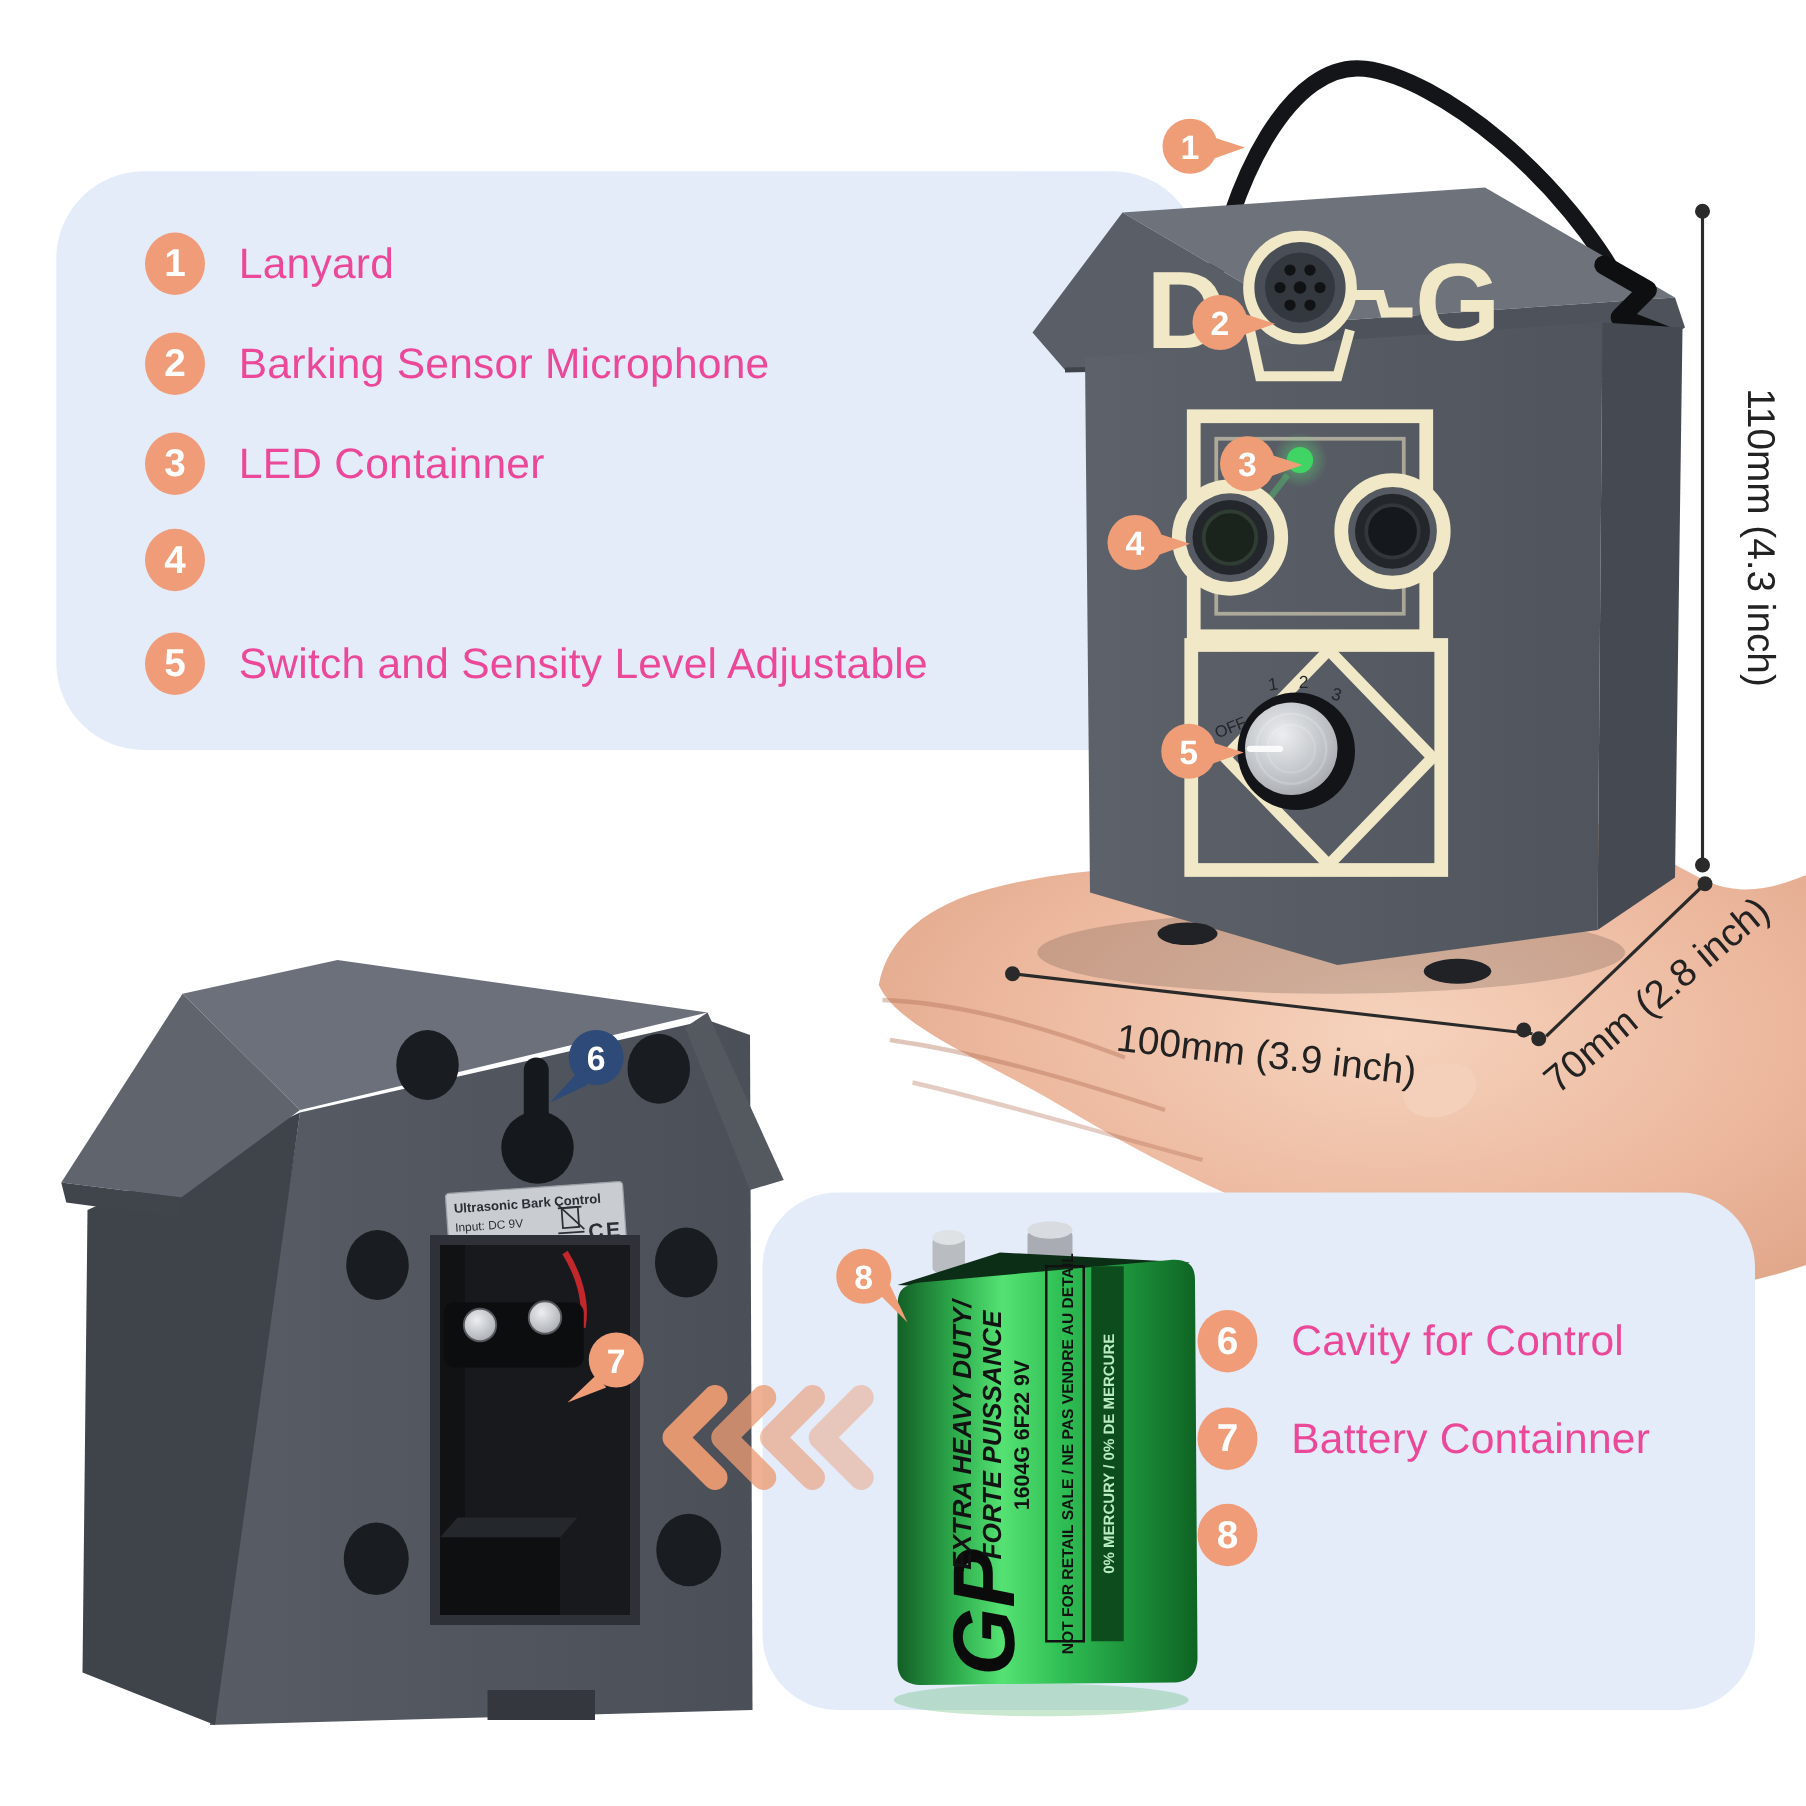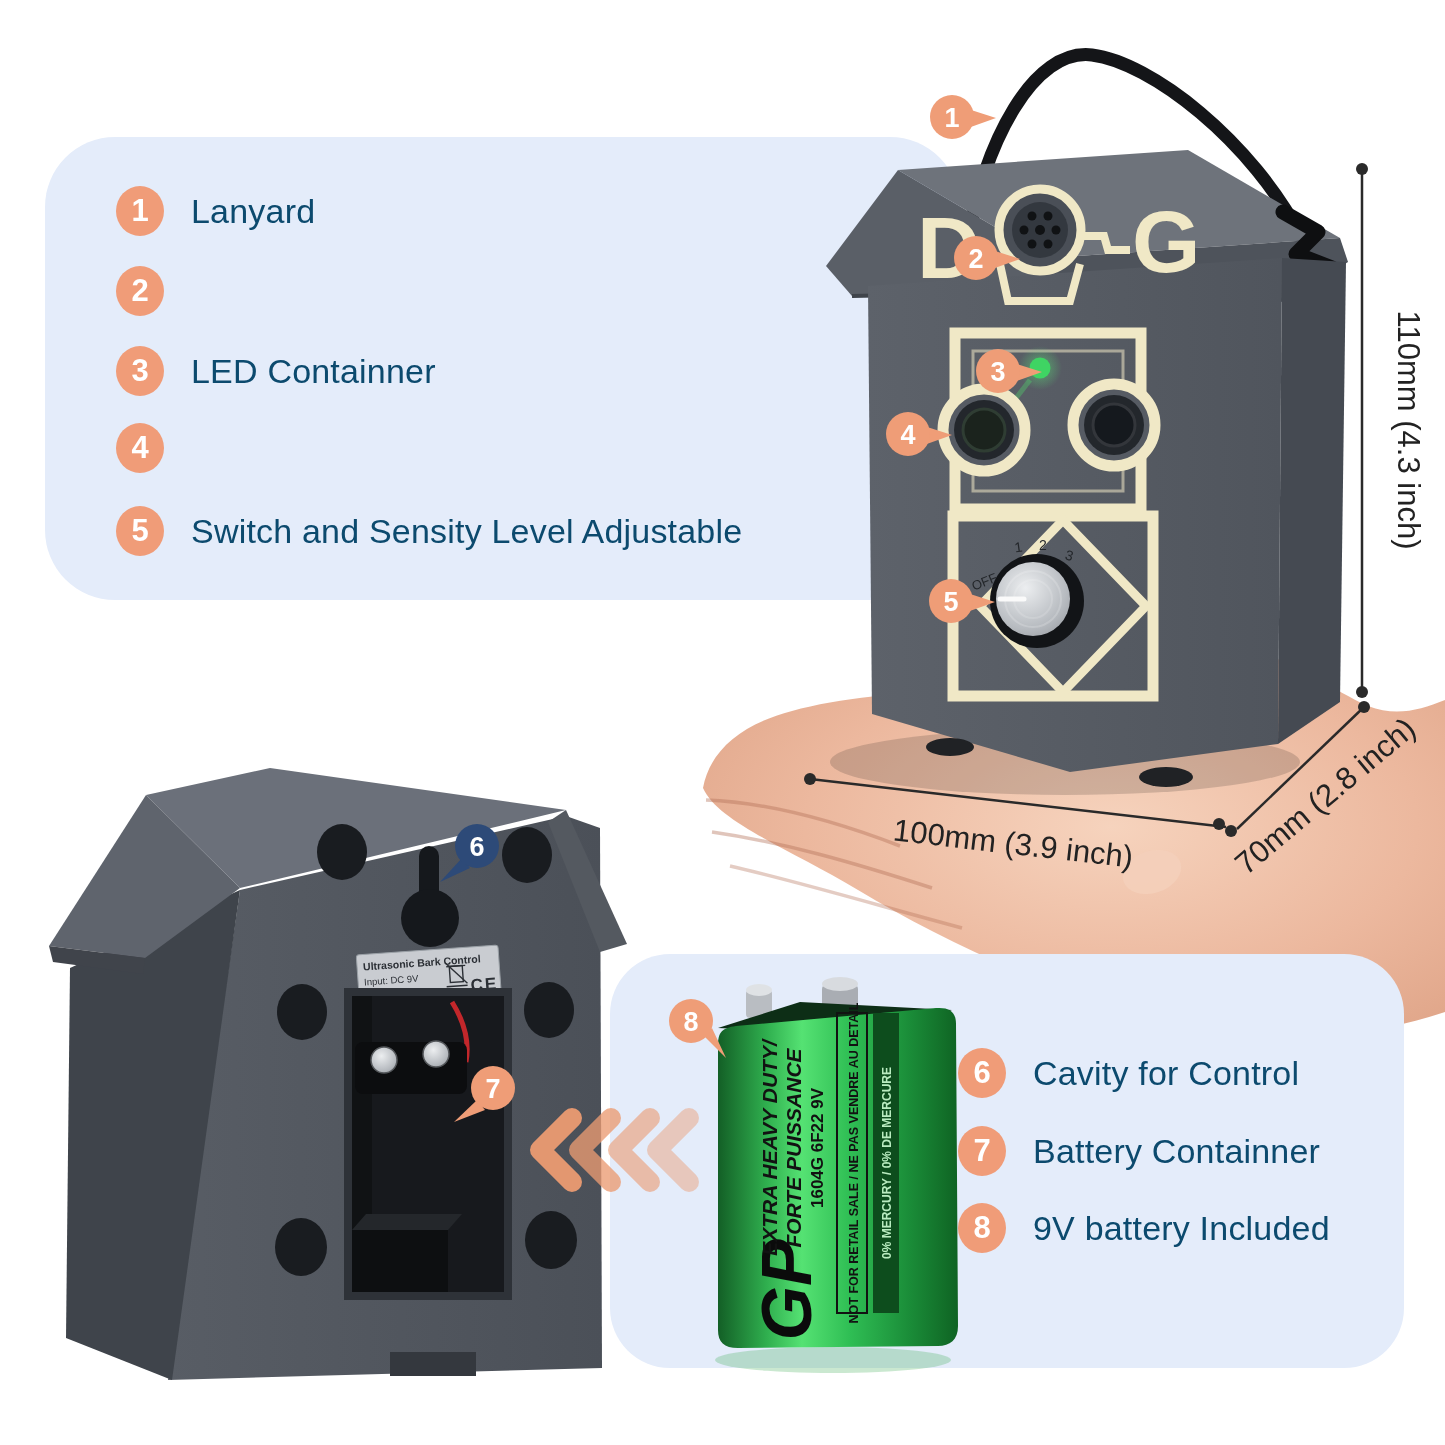--- a/index.html
+++ b/index.html
@@ -9,21 +9,21 @@
   }
   .stage svg{position:absolute;left:0;top:0;}
   .feat-row{position:absolute;display:flex;align-items:center;gap:27px;}
   .badge{
     width:48px;height:50px;border-radius:50%;
     background:#f09c78;color:#ffffff;
     display:flex;align-items:center;justify-content:center;
     font-size:31px;font-weight:700;flex:0 0 auto;
   }
   .feat-label{
-    color:#0c4a6e;font-size:34px;font-weight:400;letter-spacing:.2px;white-space:nowrap;
+    color:#ec4899;font-size:34px;font-weight:400;letter-spacing:.2px;white-space:nowrap;
   }
   .svgtxt{font-family:"Liberation Sans", sans-serif;}
 </style>
 </head>
 <body>
 
 <div class="stage">
 
 <svg width="1445" height="1445" viewBox="0 0 1445 1445">
   <defs>
@@ -286,20 +286,21 @@
     </g>
   </g>
 </svg>
 
 <div class="feat-row" style="left:116px; top:186px;">
   <span class="badge">1</span>
   <span class="feat-label">Lanyard</span>
 </div>
 <div class="feat-row" style="left:116px; top:266px;">
   <span class="badge">2</span>
+  <span class="feat-label">Barking Sensor Microphone</span>
 </div>
 <div class="feat-row" style="left:116px; top:346px;">
   <span class="badge">3</span>
   <span class="feat-label">LED Containner</span>
 </div>
 <div class="feat-row" style="left:116px; top:423px;">
   <span class="badge">4</span>
 </div>
 <div class="feat-row" style="left:116px; top:506px;">
   <span class="badge">5</span>
@@ -309,16 +310,15 @@
 <div class="feat-row" style="left:958px; top:1048px;">
   <span class="badge">6</span>
   <span class="feat-label">Cavity for Control</span>
 </div>
 <div class="feat-row" style="left:958px; top:1126px;">
   <span class="badge">7</span>
   <span class="feat-label">Battery Containner</span>
 </div>
 <div class="feat-row" style="left:958px; top:1203px;">
   <span class="badge">8</span>
-  <span class="feat-label">9V battery Included</span>
 </div>
 
 </div>
 
 </body></html>

